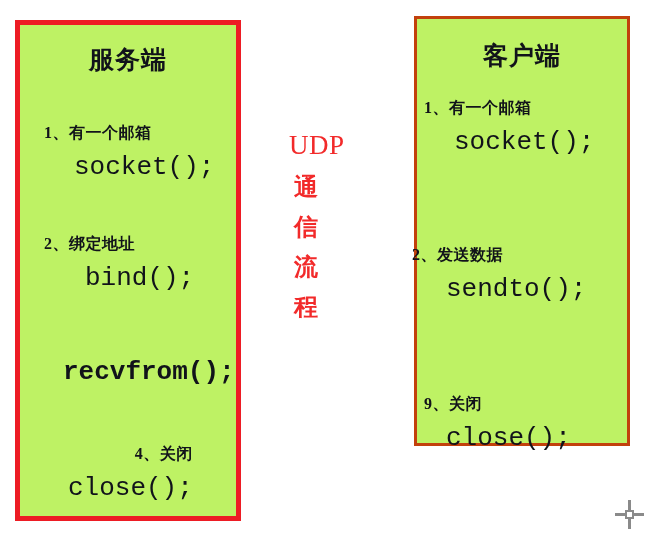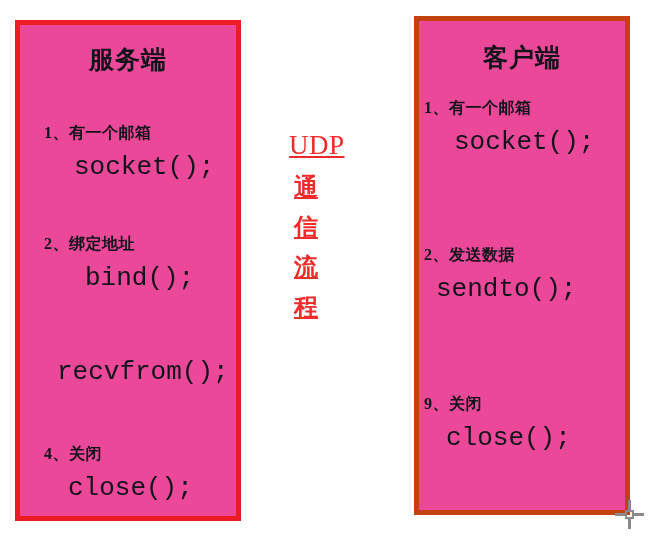--- a/index.html
+++ b/index.html
@@ -13,36 +13,36 @@
     width: 664px;
     height: 555px;
     background: #ffffff;
     overflow: hidden;
     font-family: "Liberation Serif", "DejaVu Serif", serif;
   }
 
   
   .flow-box {
     position: absolute;
-    background: #ec4899;
+    background: #bef264;
     box-sizing: border-box;
   }
   #server-box {
     left: 15px;
     top: 20px;
     width: 226px;
     height: 501px;
     border: 5px solid #ed1c24;
   }
   #client-box {
     left: 414px;
     top: 16px;
     width: 216px;
-    height: 499px;
-    border: 5px solid #c2410c;
+    height: 430px;
+    border: 3px solid #c2410c;
   }
 
   
   .box-title {
     position: absolute;
     left: 0;
     width: 100%;
     text-align: center;
     font-size: 25px;
     font-weight: bold;
@@ -74,41 +74,40 @@
     letter-spacing: 0px;
     margin-top: 13px;
   }
 
   
   #server-step-1 { left: 24px; top: 100px; }
   #server-step-1 .step-call { margin-left: 30px; }
   #server-step-2 { left: 24px; top: 211px; }
   #server-step-2 .step-call { margin-left: 41px; }
   #server-step-3 { left: 24px; top: 321px; }
-  #server-step-3 .step-call { margin-left: 13px; }
-  #server-step-4 { left: 24px; top: 421px; }
+  #server-step-3 .step-call { margin-left: 19px; font-weight: bold; }
+  #server-step-4 { left: 24px; top: 421px; text-align: right; }
   #server-step-4 .step-call { margin-left: 24px; }
 
   
   #client-step-1 { left: 424px; top: 100px; }
   #client-step-1 .step-call { margin-left: 30px; }
-  #client-step-2 { left: 424px; top: 247px; }
-  #client-step-2 .step-call { margin-left: 12px; }
+  #client-step-2 { left: 412px; top: 247px; }
+  #client-step-2 .step-call { margin-left: 34px; }
   #client-step-3 { left: 424px; top: 396px; }
   #client-step-3 .step-call { margin-left: 22px; }
 
   
   #center-caption {
     position: absolute;
     left: 287px;
     top: 132px;
     width: 70px;
     text-align: left;
     color: #f22a2a;
-    text-decoration: underline;
   }
   #center-caption .caption-head {
     display: block;
     font-size: 27px;
     line-height: 1;
     letter-spacing: 0.5px;
     padding-left: 2px;
   }
   #center-caption .caption-char {
     display: block;

